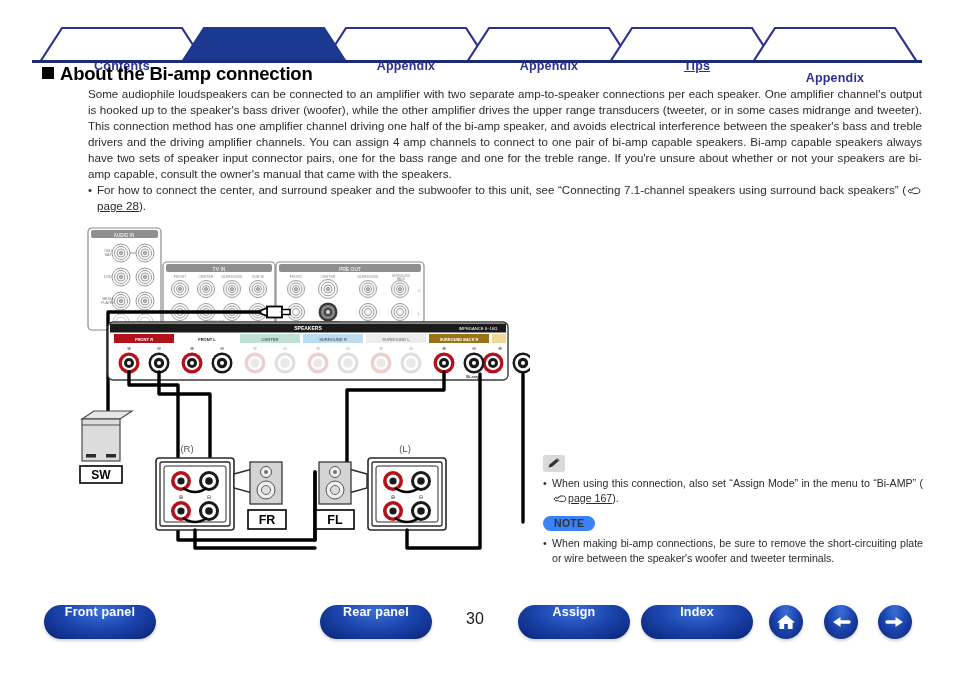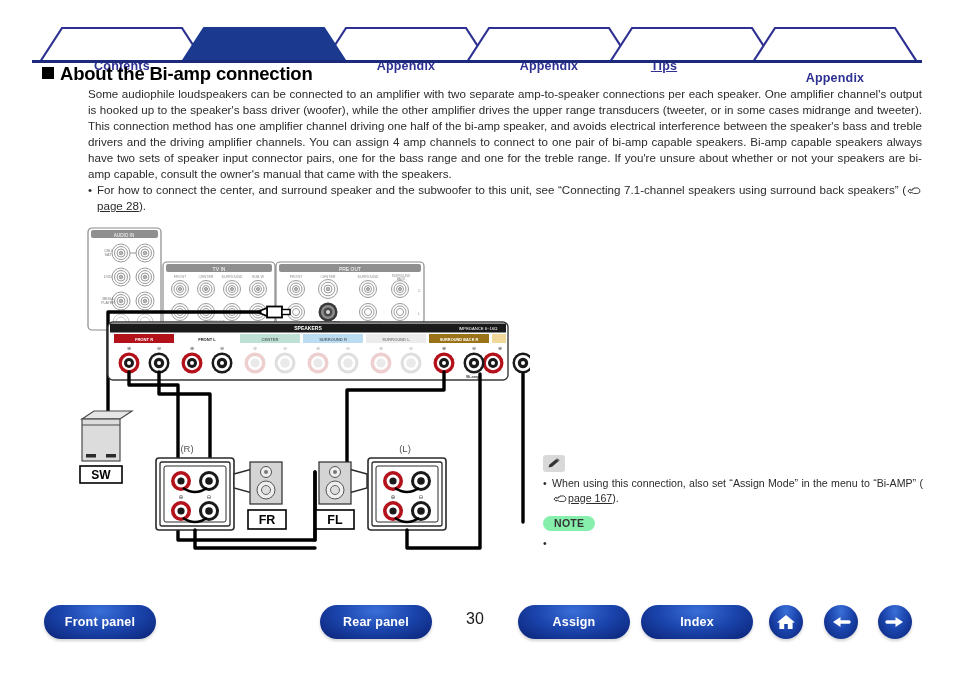--- a/index.html
+++ b/index.html
@@ -63,30 +63,30 @@
     width:22px;height:17px;background:#d9d9d9;border-radius:3px;
     display:flex;align-items:center;justify-content:center;margin-bottom:4px;
   }
   .note-line{
     font-size:10.6px;line-height:14.6px;color:#2b2b2b;
     text-align:justify;position:relative;padding-left:9px;
     margin-bottom:2px;
   }
   .note-line .dot{position:absolute;left:0;top:0;}
   .note-badge{
-    display:inline-block;background:#86efac;border-radius:9px;
+    display:inline-block;background:#3b82f6;border-radius:9px;
     padding:1px 11px 2px 11px;font-size:10.5px;font-weight:bold;
     color:#333;margin:9px 0 5px 0;letter-spacing:.3px;
   }
 
   
   .btmnav{position:absolute;left:0;top:605px;width:954px;height:46px;}
   .pill{
     position:absolute;top:0;height:34px;border-radius:17px;
-    display:flex;align-items:center;justify-content:center;
+    display:flex;align-items:flex-start;justify-content:center;
     color:#fff;font-size:12.5px;font-weight:bold;
     background:radial-gradient(ellipse at 50% 18%, #3a6fd8 0%, #1b45ad 48%, #0a2275 100%);
     box-shadow:0 2px 3px rgba(0,0,0,.18);
     letter-spacing:.2px;cursor:pointer;
   }
   .circ{
     position:absolute;top:0;width:34px;height:34px;border-radius:50%;
     background:radial-gradient(ellipse at 50% 18%, #3a6fd8 0%, #1b45ad 48%, #0a2275 100%);
     box-shadow:0 2px 3px rgba(0,0,0,.18);
     display:flex;align-items:center;justify-content:center;cursor:pointer;
@@ -107,21 +107,21 @@
     <path d="M467 38 L489 4 L609 4 L631 38 Z" fill="#fff" stroke="#2e3192" stroke-width="2.2"></path>
     <path d="M610 38 L632 4 L752 4 L774 38 Z" fill="#fff" stroke="#2e3192" stroke-width="2.2"></path>
     <path d="M753 38 L775 4 L895 4 L917 38 Z" fill="#fff" stroke="#2e3192" stroke-width="2.2"></path>
 
     <path d="M182 38 L204 4 L324 4 L346 38 Z" fill="#1b3a8f" stroke="#1b3a8f" stroke-width="2.2"></path>
   </svg>
   <div class="tab-label" style="left:62px;width:120px;">Contents</div>
   <div class="tab-label active" style="left:204px;width:120px;">Connections</div>
   <div class="tab-label" style="left:346px;width:120px;">Appendix</div>
   <div class="tab-label" style="left:489px;width:120px;">Appendix</div>
-  <div class="tab-label" style="left:604px;width:120px;text-decoration:underline;">Tips</div>
+  <div class="tab-label" style="left:637px;width:120px;text-decoration:underline;">Tips</div>
   <div class="tab-label" style="left:775px;width:120px;margin-top:12px;">Appendix</div>
 </div>
 <div class="rulebar"></div>
 
 <div class="heading">
   <span class="sq"></span><span>About the Bi-amp connection</span>
 </div>
 
 <div class="body-copy">
   <p>Some audiophile loudspeakers can be connected to an amplifier with two separate amp-to-speaker connections per each speaker. One amplifier channel's output is hooked up to the speaker's bass driver (woofer), while the other amplifier drives the upper range transducers (tweeter, or in some cases midrange and tweeter). This connection method has one amplifier channel driving one half of the bi-amp speaker, and avoids electrical interference between the speaker's bass and treble drivers and the driving amplifier channels. You can assign 4 amp channels to connect to one pair of bi-amp capable speakers. Bi-amp capable speakers always have two sets of speaker input connector pairs, one for the bass range and one for the treble range. If you're unsure about whether or not your speakers are bi-amp capable, consult the owner's manual that came with the speakers.</p>
@@ -578,20 +578,21 @@
   </div>
   <div class="note-line">
     <span class="dot">•</span>
     <span>When using this connection, also set “Assign Mode” in the menu to “Bi-AMP” (</span><svg class="handicon" viewBox="0 0 16 10">
         <path d="M1 5.5 L3.6 3.4 L3.6 4.6 L6.2 4.6 L6.2 3.1 L8 3.1 L8 2.1 L12.5 2.1 L14.6 4.1 L14.6 7 L12.4 8.4 L7.4 8.4 L5.6 7.2 L3.6 7.2 L3.6 8.2 Z" fill="none" stroke="#2b2b2b" stroke-width="1"></path>
       </svg><a class="pglink" href="#">page 167</a><span>).</span>
   </div>
   <div class="note-badge">NOTE</div>
   <div class="note-line">
     <span class="dot">•</span>
+    <span>When making bi-amp connections, be sure to remove the short-circuiting plate or wire between the speaker's woofer and tweeter terminals.</span>
   </div>
 </div>
 
 <div class="btmnav">
   <div class="pill" style="left:44px;width:112px;">
       <span>Front panel</span>
     </div>
   <div class="pill" style="left:320px;width:112px;">
       <span>Rear panel</span>
     </div>

